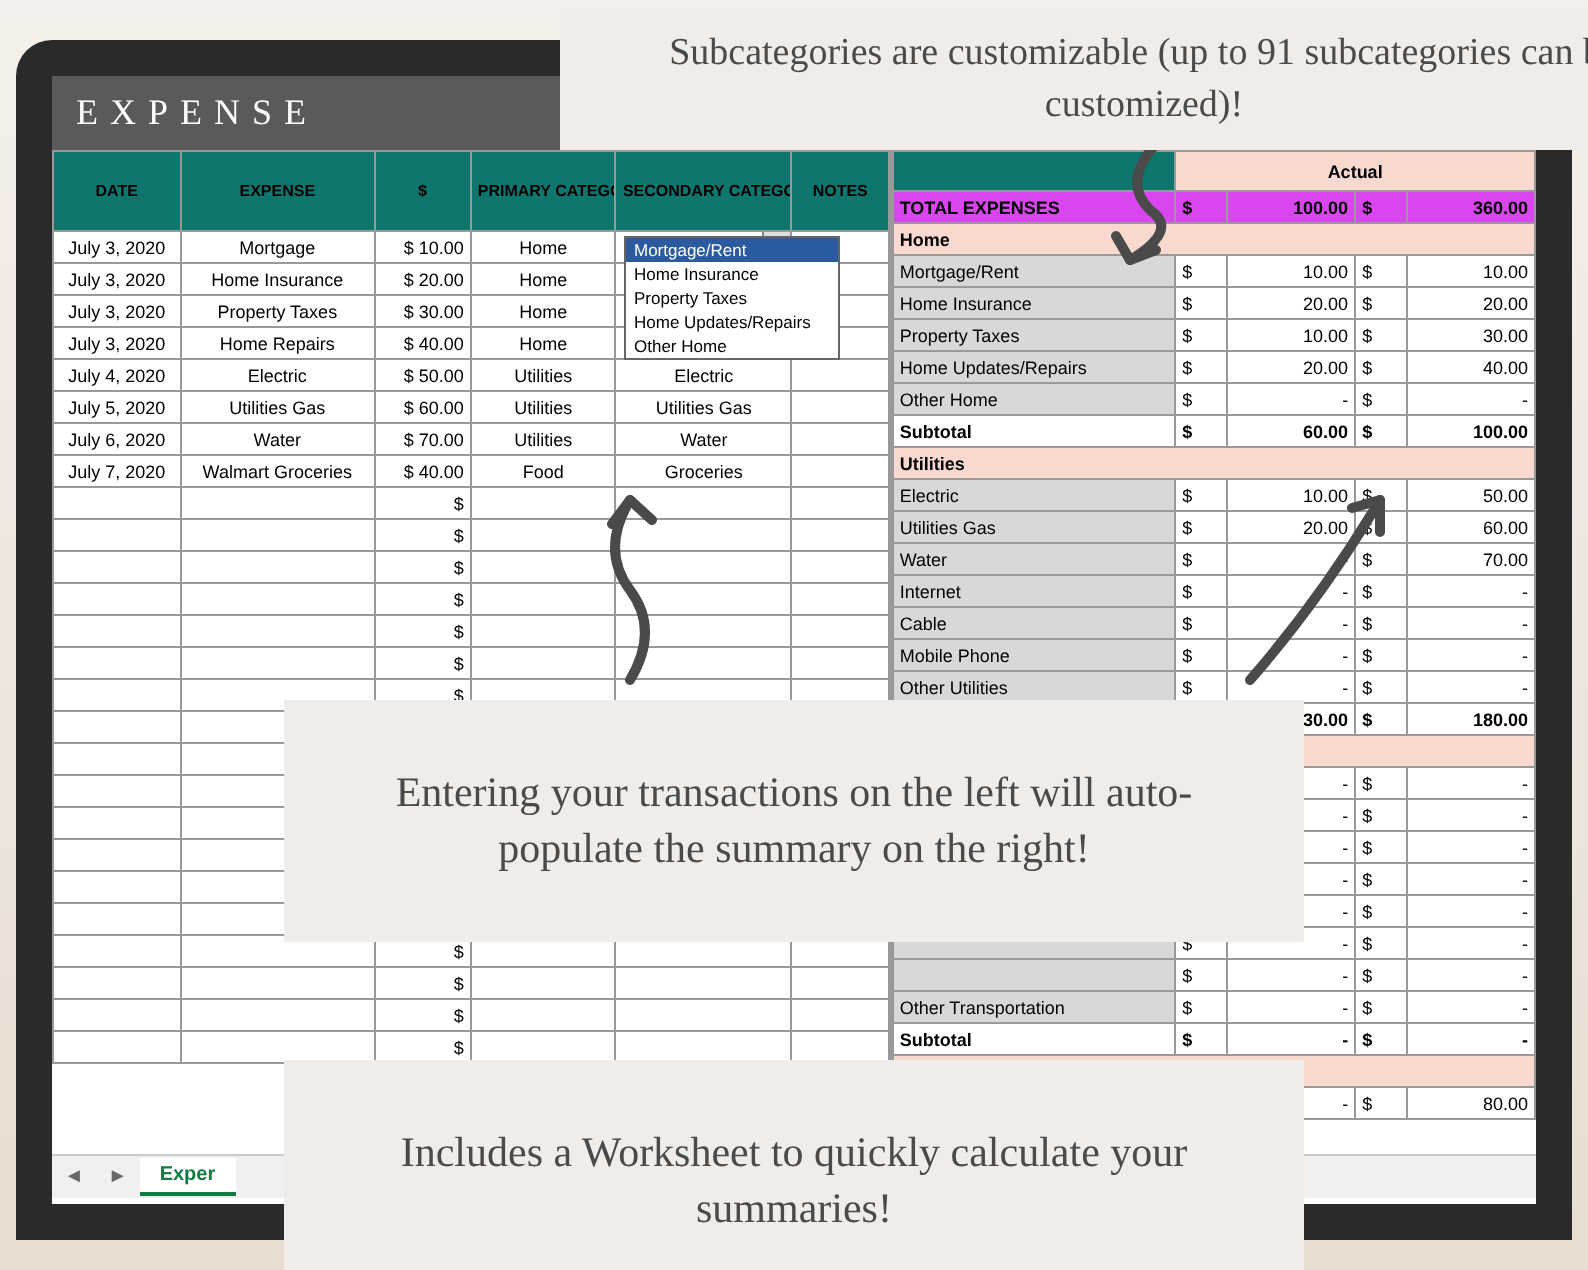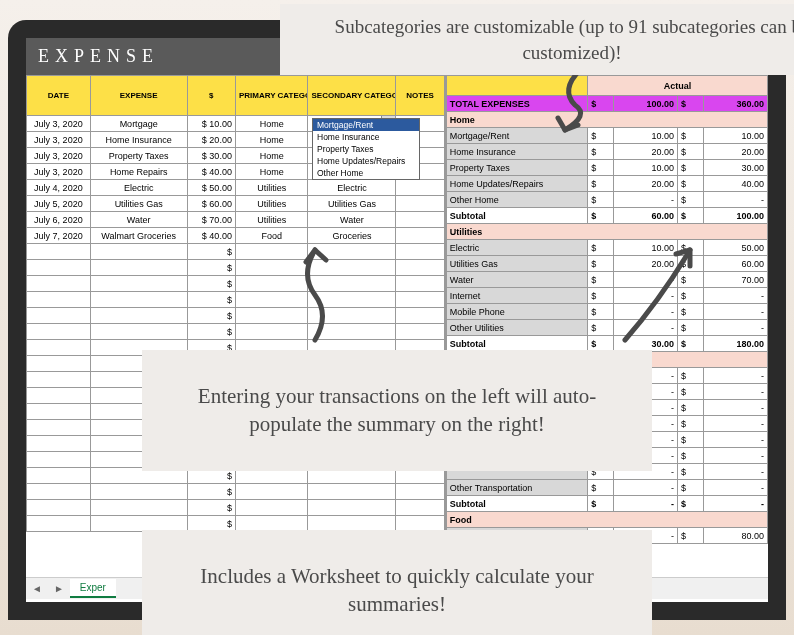--- a/index.html
+++ b/index.html
@@ -41,21 +41,21 @@
 table { border-collapse: collapse; width: 100%; table-layout: fixed; }
 th, td {
   border: 1px solid #999;
   font-size: 9px;
   padding: 2px 3px;
   height: 16px;
   white-space: nowrap;
   overflow: hidden;
 }
 th {
-  background: #fde047;
+  background: #0f766e;
   font-weight: bold;
   font-size: 8px;
   height: 40px;
   vertical-align: middle;
 }
 td.c { text-align: center; }
 td.r { text-align: right; }
 td.l { text-align: left; }
 .dropdown-cell { position: relative; background: #fff; }
 .dropdown-arrow {
@@ -101,21 +101,21 @@
   align-items: center;
   height: 22px;
   background: #f0f0f0;
   border-top: 1px solid #ccc;
   font-size: 10px;
 }
 .sheet-tabs .nav { padding: 0 6px; color: #666; }
 .sheet-tab {
   padding: 3px 10px;
   color: #107c41;
-  font-weight: normal;
+  font-weight: bold;
   border-bottom: 2px solid #107c41;
   background: #fff;
 }
 </style>
 </head>
 <body>
 
 <div class="laptop-frame">
   <div class="screen">
     <div class="sheet-title">EXPENSE</div>
@@ -439,20 +439,27 @@
               </tr>
               <tr class="shaded">
                 <td class="l">Water</td>
                 <td class="l">$</td>
                 <td class="r">-</td>
                 <td class="l">$</td>
                 <td class="r">70.00</td>
               </tr>
               <tr class="shaded">
                 <td class="l">Internet</td>
+                <td class="l">$</td>
+                <td class="r">-</td>
+                <td class="l">$</td>
+                <td class="r">-</td>
+              </tr>
+              <tr class="shaded">
+                <td class="l">Cable</td>
                 <td class="l">$</td>
                 <td class="r">-</td>
                 <td class="l">$</td>
                 <td class="r">-</td>
               </tr>
               <tr class="shaded">
                 <td class="l">Mobile Phone</td>
                 <td class="l">$</td>
                 <td class="r">-</td>
                 <td class="l">$</td>

